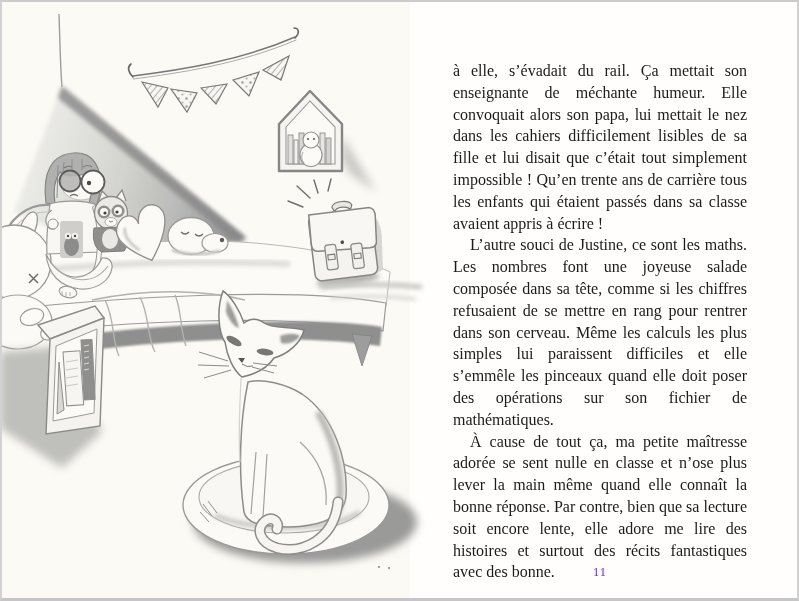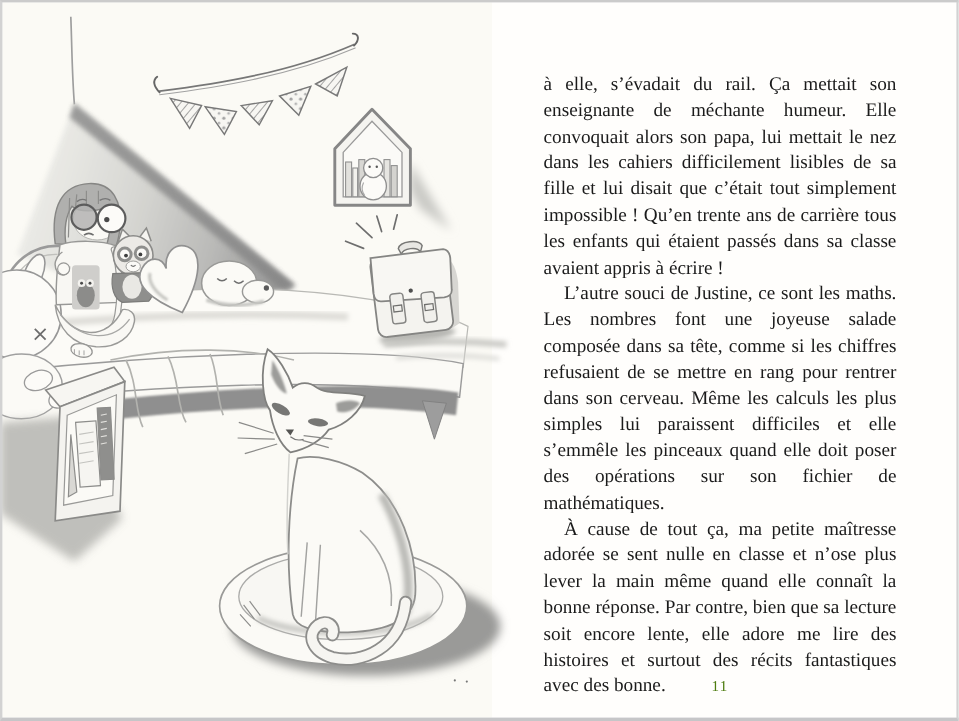--- a/index.html
+++ b/index.html
@@ -27,21 +27,21 @@
   }
   .text-col{
     position:absolute;left:453px;top:60px;width:294px;z-index:20;
     font-size:16px;line-height:21.8px;color:#1b1b1b;
     text-align:justify;
   }
   .text-col p{margin:0;padding:0;}
   .text-col p.indent{text-indent:17px;}
   .page-num{
     position:absolute;left:453px;top:565px;width:294px;z-index:20;
-    text-align:center;font-size:12.5px;color:#4d7c0f;letter-spacing:1px;
+    text-align:center;font-size:12.5px;color:#6d28d9;letter-spacing:1px;
   }
 </style>
 </head>
 <body>
 
 <div class="left-page"></div>
 <div class="right-page"></div>
 
 <svg class="illustration" viewBox="0 0 440 601" xmlns="http://www.w3.org/2000/svg">
   <defs>

